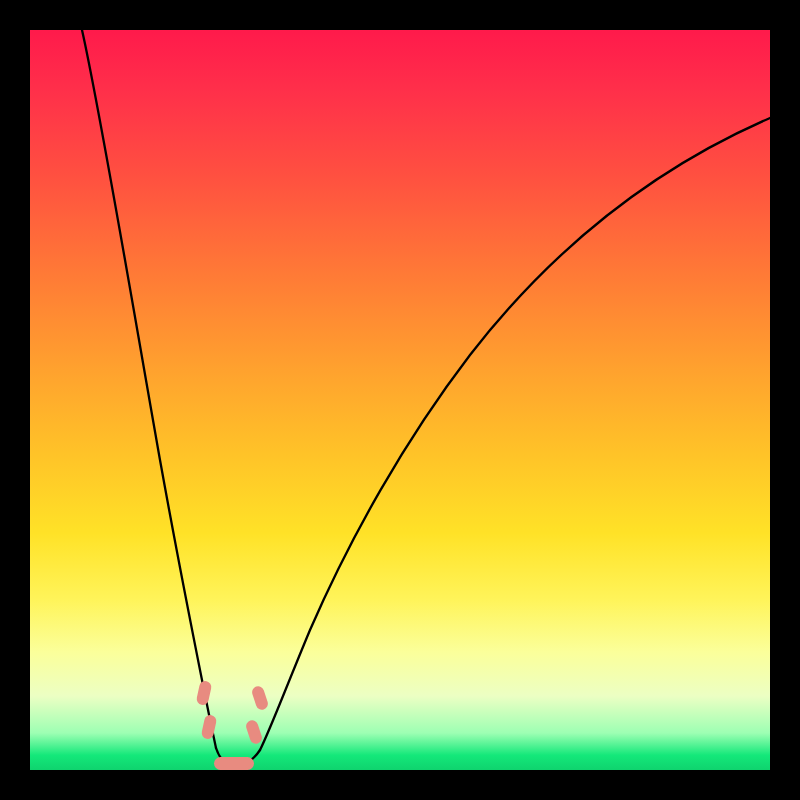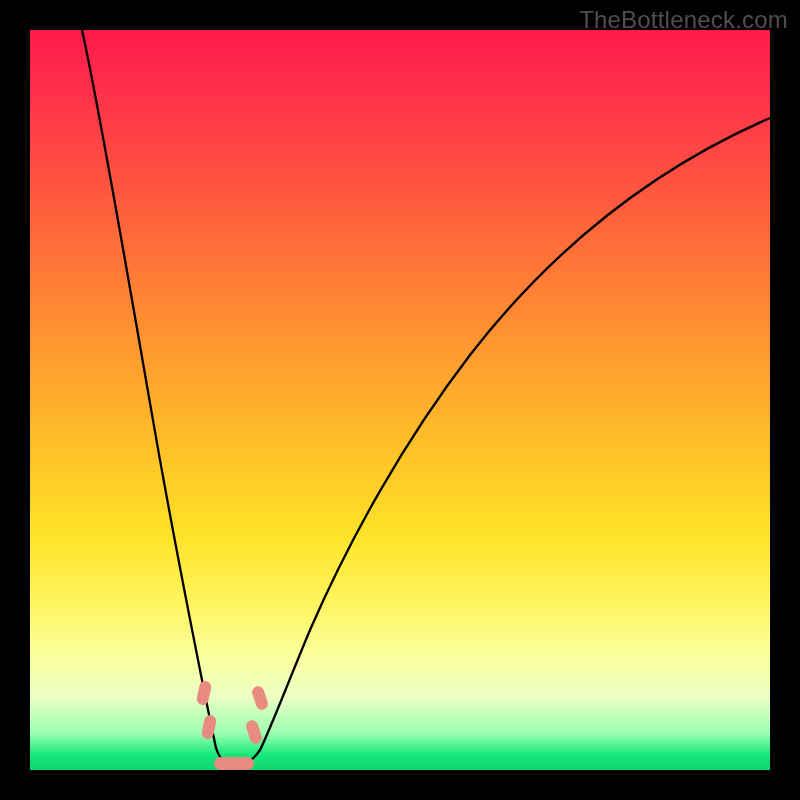--- a/index.html
+++ b/index.html
@@ -67,21 +67,20 @@
   }
   .bean {
     fill: #e88b80;
     stroke: none;
   }
 </style>
 </head>
 <body>
 
 <div class="frame">
-  <div class="watermark">TheBottleneck.com</div>
 
   <div class="plot">
     <svg class="curves" viewBox="0 0 740 740">
 
       <path class="curve" d="M 52 0
                C 70 80, 100 260, 130 430
                C 148 530, 162 600, 174 660
                C 180 690, 183 704, 186 718"></path>
 
       <path class="curve" d="M 186 718

